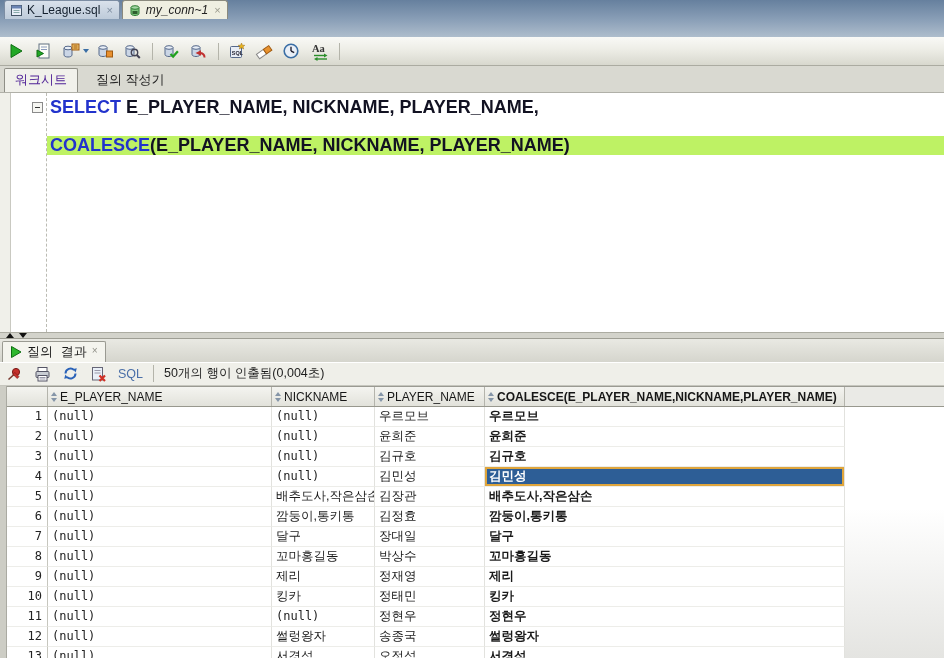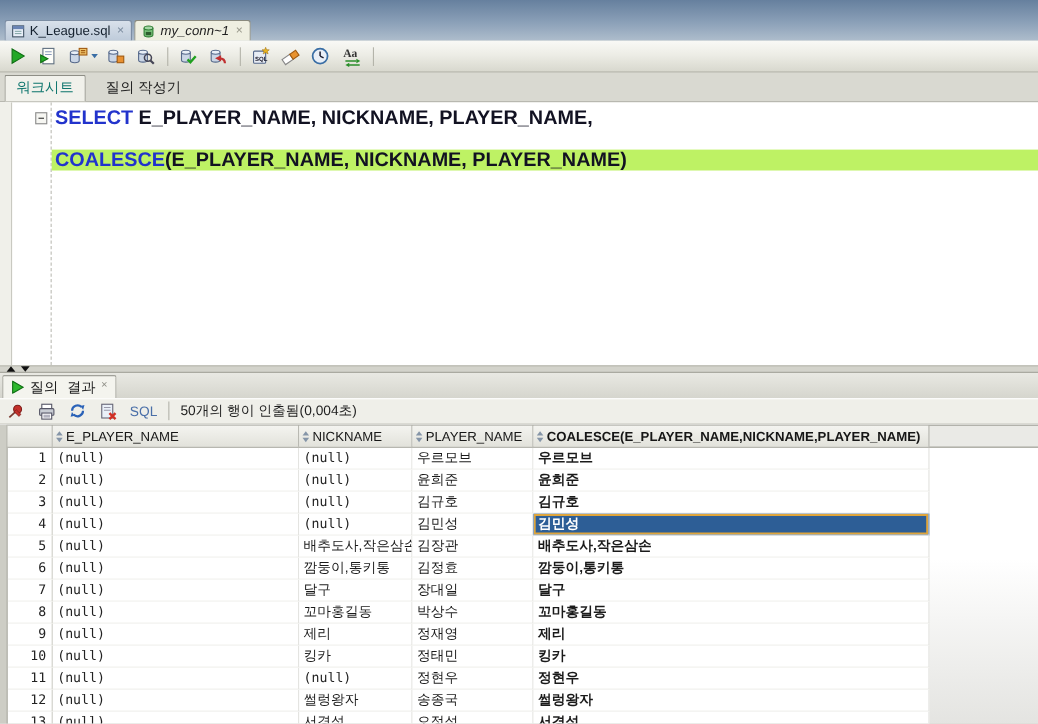--- a/index.html
+++ b/index.html
@@ -2,21 +2,21 @@
 <html><head>
 <meta charset="utf-8">
 <style>
   * { margin:0; padding:0; box-sizing:border-box; }
   html,body { width:944px; height:658px; overflow:hidden; }
   body { font-family:"Liberation Sans", sans-serif; font-size:12px; color:#1a1a1a; background:#D8D8D0; }
   .app { width:944px; height:658px; display:flex; flex-direction:column; }
 
   
   .titlebar { height:38px; background:linear-gradient(180deg,#66809E 0%,#8BA0B8 55%,#AEBDCC 100%);
-              display:flex; align-items:flex-end; padding-left:4px; }
+              display:flex; align-items:flex-start; padding-left:4px; }
   .dtab { height:19px; display:flex; align-items:center; gap:4px; padding:0 6px 0 5px;
           border:1px solid #7C8DA3; border-bottom:none; border-radius:3px 3px 0 0;
           background:linear-gradient(180deg,#D9E1EB,#BECBDA); margin-right:2px; cursor:default; }
   .dtab.active { background:#EFEFE1; border-color:#8A8A7E; }
   .dtab .lbl { font-size:12px; color:#14202e; }
   .dtab.active .lbl { font-style:italic; color:#222; }
   .dtab .close { font-size:11px; color:#7d8da0; line-height:10px; margin-left:2px; }
   .dtab.active .close { color:#9a9a8c; }
 
   
@@ -24,21 +24,21 @@
              border-bottom:1px solid #ABABA1; display:flex; align-items:center; padding-left:7px; gap:7px; }
   .tbtn { display:flex; align-items:center; justify-content:flex-start; height:22px; min-width:20px; }
   .sep { width:1px; height:17px; background:#B4B4AA; margin:0 2px; }
   .dd-arrow { width:0; height:0; border-left:3.5px solid transparent; border-right:3.5px solid transparent;
               border-top:4px solid #3A6EA5; margin-left:2px; }
 
   
   .wktabs { height:27px; background:#D9D9D1; border-bottom:1px solid #B0B0A8; display:flex; align-items:flex-end; }
   .wktab-sel { margin-left:4px; width:74px; height:24px; background:#F1F1EB; border:1px solid #8E8E86;
                border-bottom:none; border-radius:2px 2px 0 0; display:flex; align-items:center;
-               justify-content:center; font-size:13px; color:#0f766e; }
+               justify-content:center; font-size:13px; color:#4c1d95; }
   .wktab-plain { margin-left:18px; height:24px; display:flex; align-items:center; font-size:13px; color:#222; }
 
   
   .editor { height:243px; background:#fff; position:relative; overflow:hidden; }
   .gutter { position:absolute; left:0; top:0; bottom:0; width:11px; background:#F0F0EA; border-right:1px solid #C9C9C1; }
   .dashline { position:absolute; left:46px; top:0; bottom:0; width:0; border-left:1px dashed #BBBBB3; }
   .foldbox { position:absolute; left:32px; top:9px; width:11px; height:11px; background:#F6F6F2;
              border:1px solid #8A8A8A; display:flex; align-items:center; justify-content:center; }
   .foldbox::after { content:""; width:5px; height:1px; background:#333; }
   #code { position:absolute; left:47px; right:0; top:5px; }

